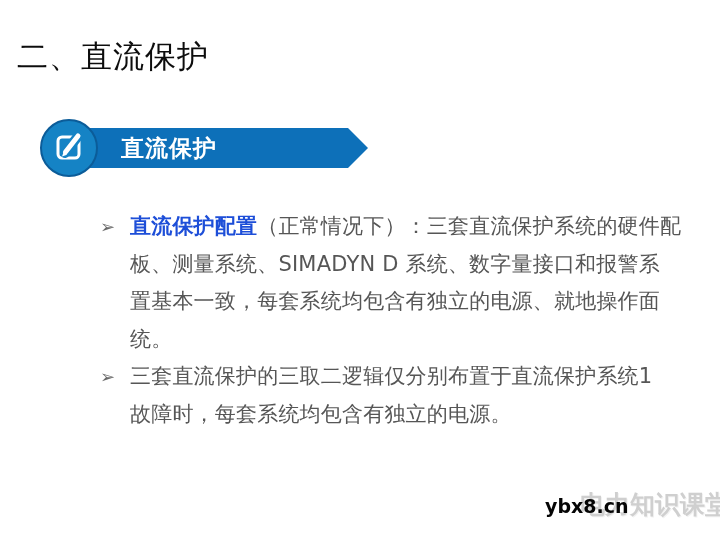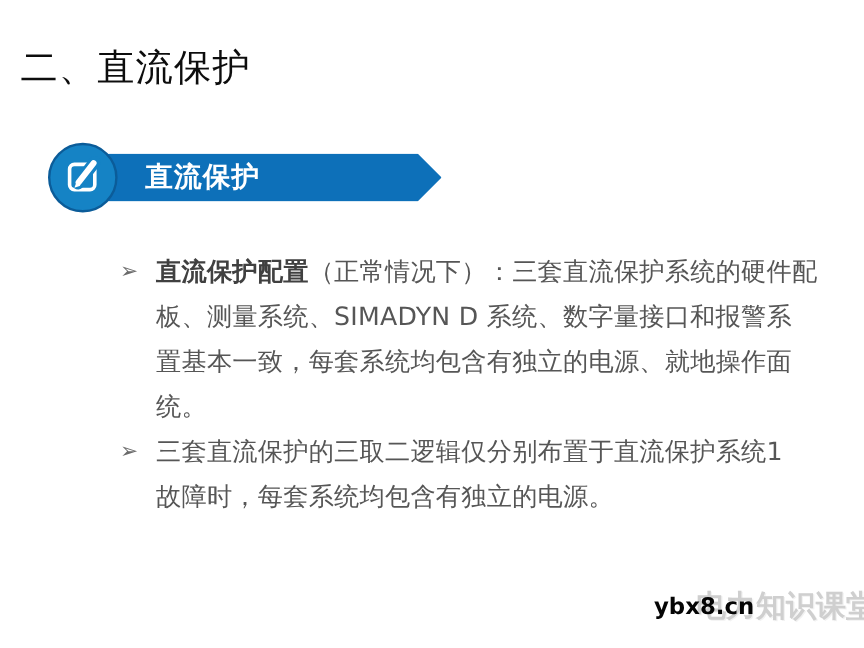--- a/index.html
+++ b/index.html
@@ -79,21 +79,21 @@
     line-height: 37.5px;
     color: #6a6a6a;
   }
   .bullet-text {
     flex: 1;
     font-size: 21px;
     line-height: 37.5px;
     letter-spacing: 0.2px;
   }
   .bullet-line { white-space: nowrap; }
-  .lead-bold { font-weight: bold; color: #404040; }
+  .lead-bold { font-weight: bold; color: #1d4ed8; }
 
   
   .watermark-brand {
     position: absolute;
     left: 580px;
     top: 488px;
     font-size: 25px;
     font-weight: bold;
     color: #cfcfcf;
     text-shadow: 1px 1px 0 #f2f2f2;

